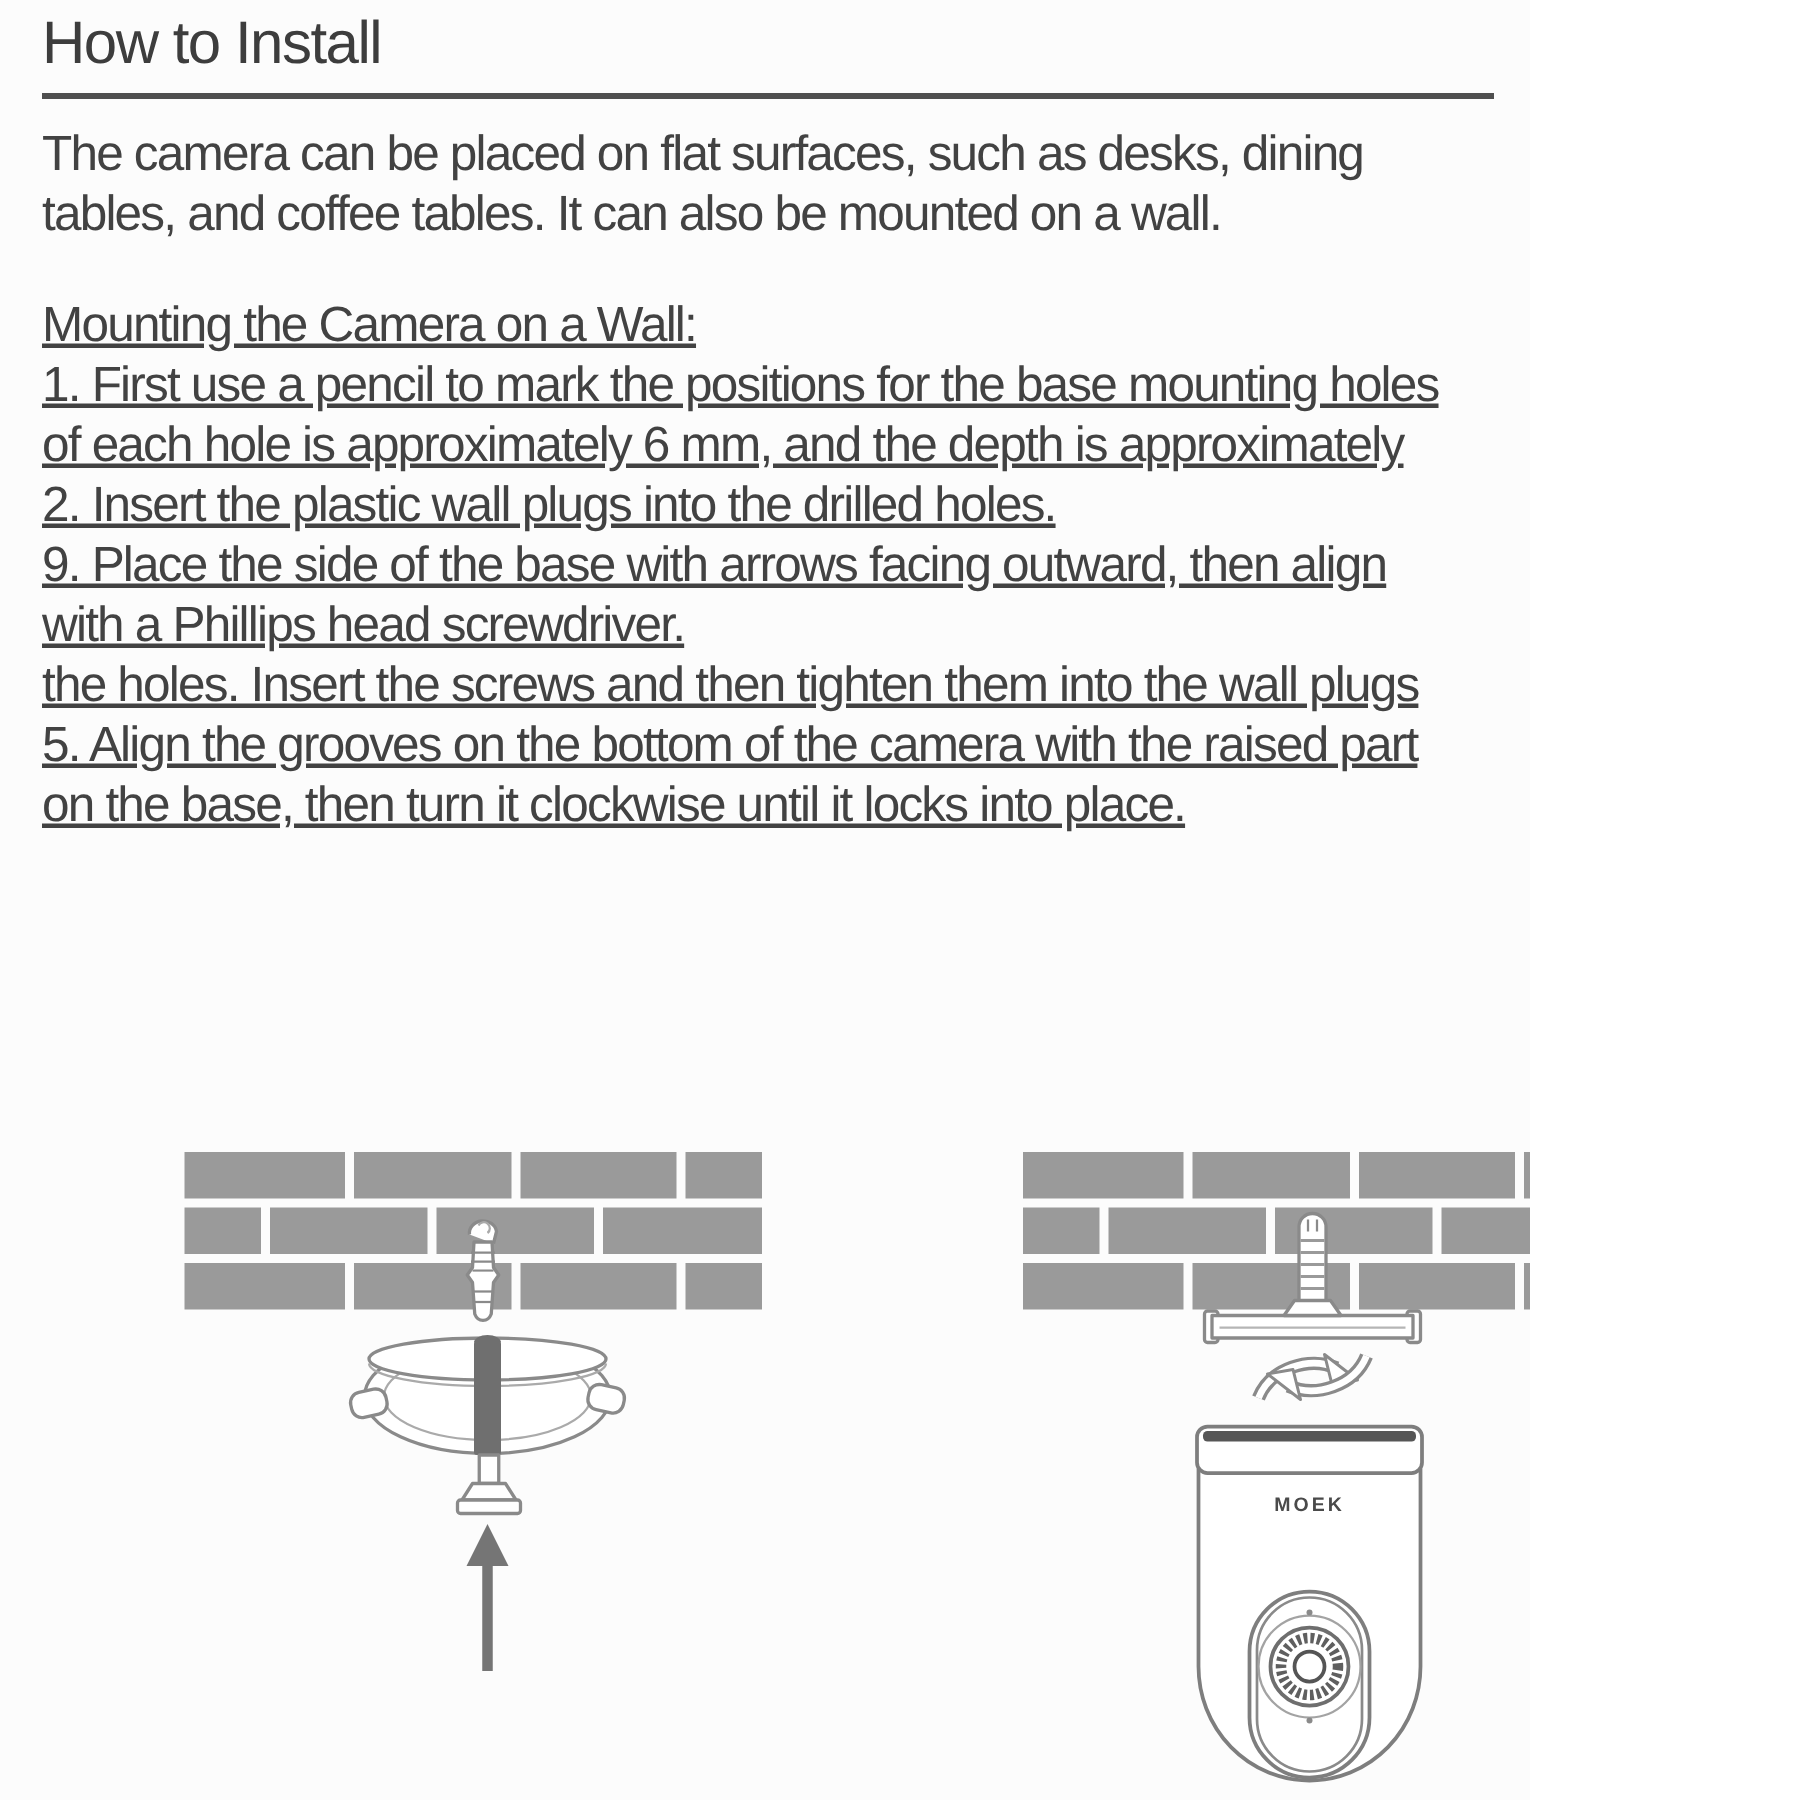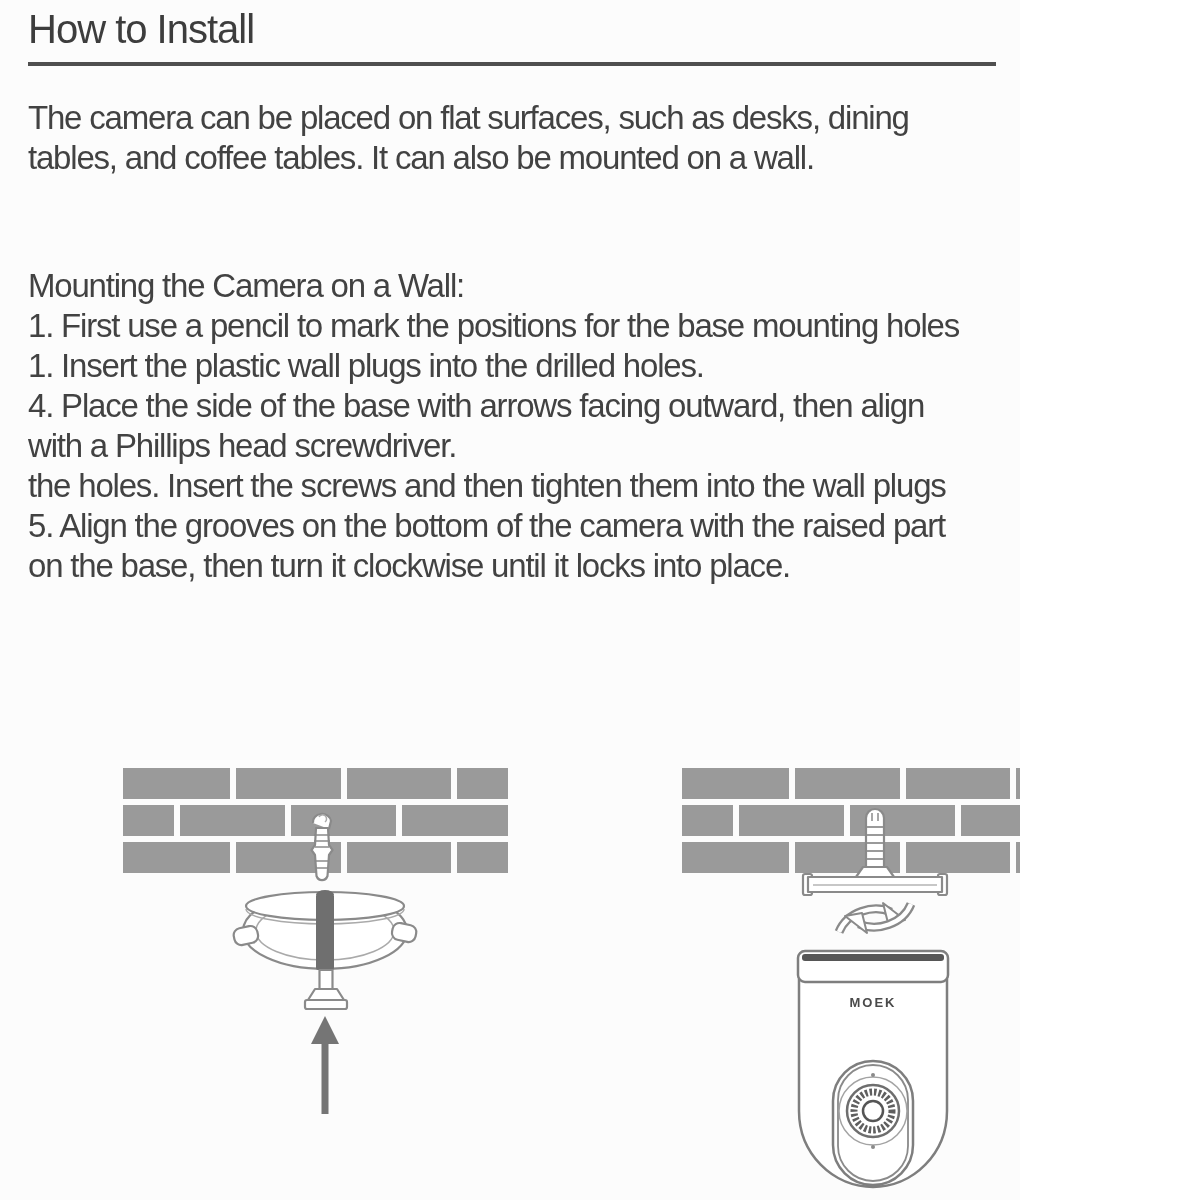--- a/index.html
+++ b/index.html
@@ -21,22 +21,22 @@
     font-weight: 400;
     letter-spacing: -1px;
     color: #3d3d3d;
   }
   .rule {
     border: none;
     height: 4px;
     background: #4f4f4f;
     margin: 10px 0 0 0;
   }
-  .intro { margin-top: 32px; }
-  .instructions { margin-top: 88px; }
+  .intro { margin-top: 16px; }
+  .instructions { margin-top: 34px; text-decoration: underline; }
   .line {
     font-size: 33px;
     line-height: 40px;
     letter-spacing: -1.2px;
     white-space: nowrap;
   }
   .fig {
     position: absolute;
     top: 755px;
   }
@@ -66,22 +66,23 @@
   <hr class="rule">
 
   <div class="intro">
     <div class="line">The camera can be placed on flat surfaces, such as desks, dining</div>
     <div class="line">tables, and coffee tables. It can also be mounted on a wall.</div>
   </div>
 
   <div class="instructions">
     <div class="line">Mounting the Camera on a Wall:</div>
     <div class="line">1. First use a pencil to mark the positions for the base mounting holes</div>
-    <div class="line">1. Insert the plastic wall plugs into the drilled holes.</div>
-    <div class="line">4. Place the side of the base with arrows facing outward, then align</div>
+    <div class="line">of each hole is approximately 6 mm, and the depth is approximately</div>
+    <div class="line">2. Insert the plastic wall plugs into the drilled holes.</div>
+    <div class="line">9. Place the side of the base with arrows facing outward, then align</div>
     <div class="line">with a Phillips head screwdriver.</div>
     <div class="line">the holes. Insert the screws and then tighten them into the wall plugs</div>
     <div class="line">5. Align the grooves on the bottom of the camera with the raised part</div>
     <div class="line">on the base, then turn it clockwise until it locks into place.</div>
   </div>
 
   <svg class="fig left-fig" width="480" height="445" viewBox="0 0 480 445">
     <g transform="translate(23,13)">
       <rect class="brick" x="0" y="0" width="107" height="31"></rect>
       <rect class="brick" x="113" y="0" width="105" height="31"></rect>

